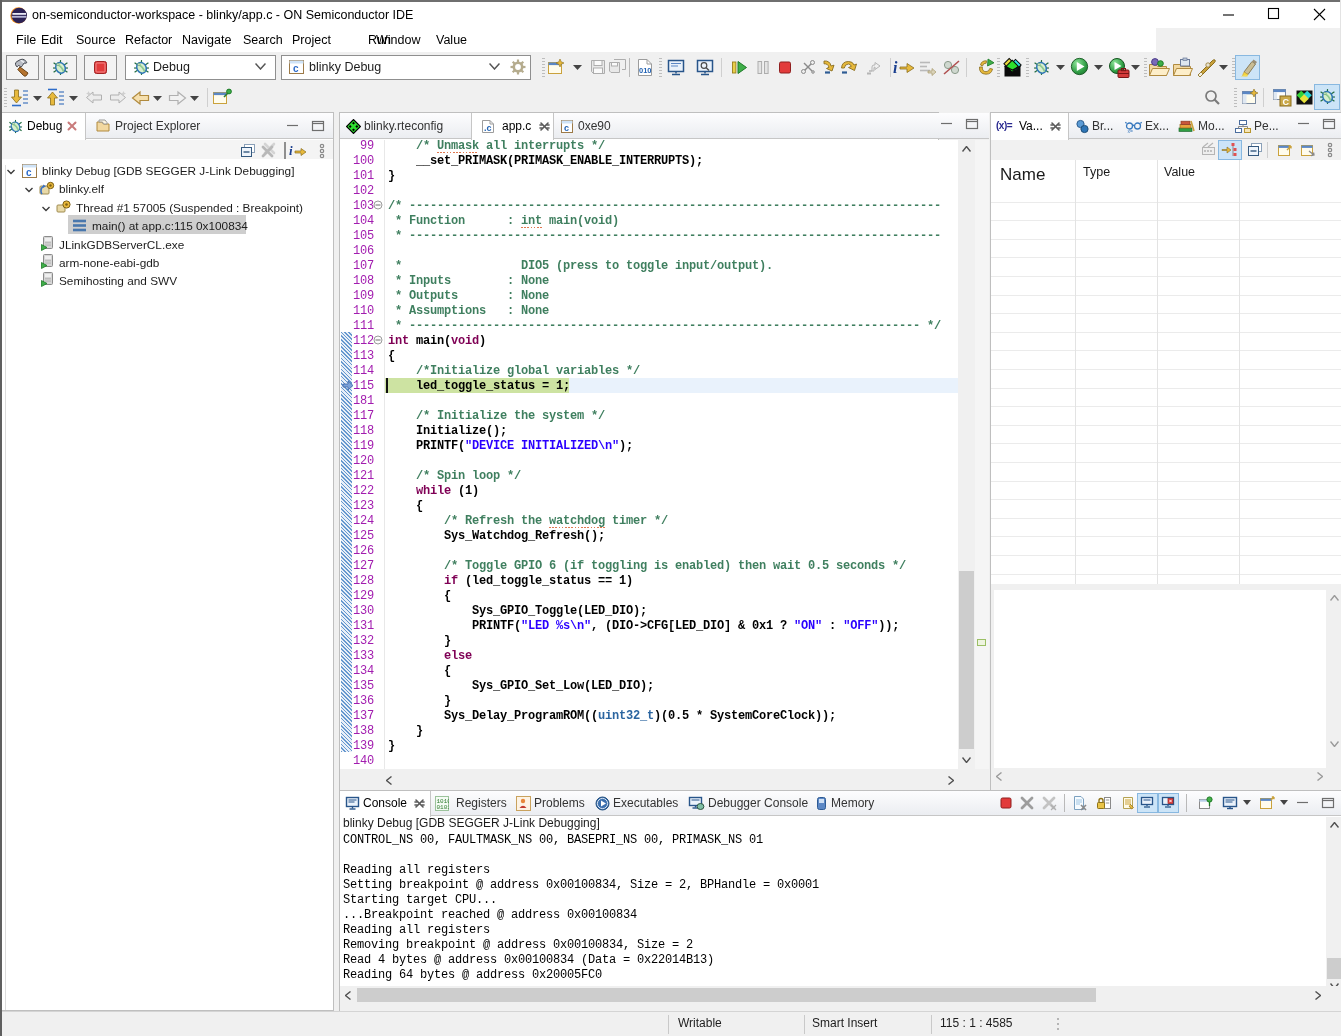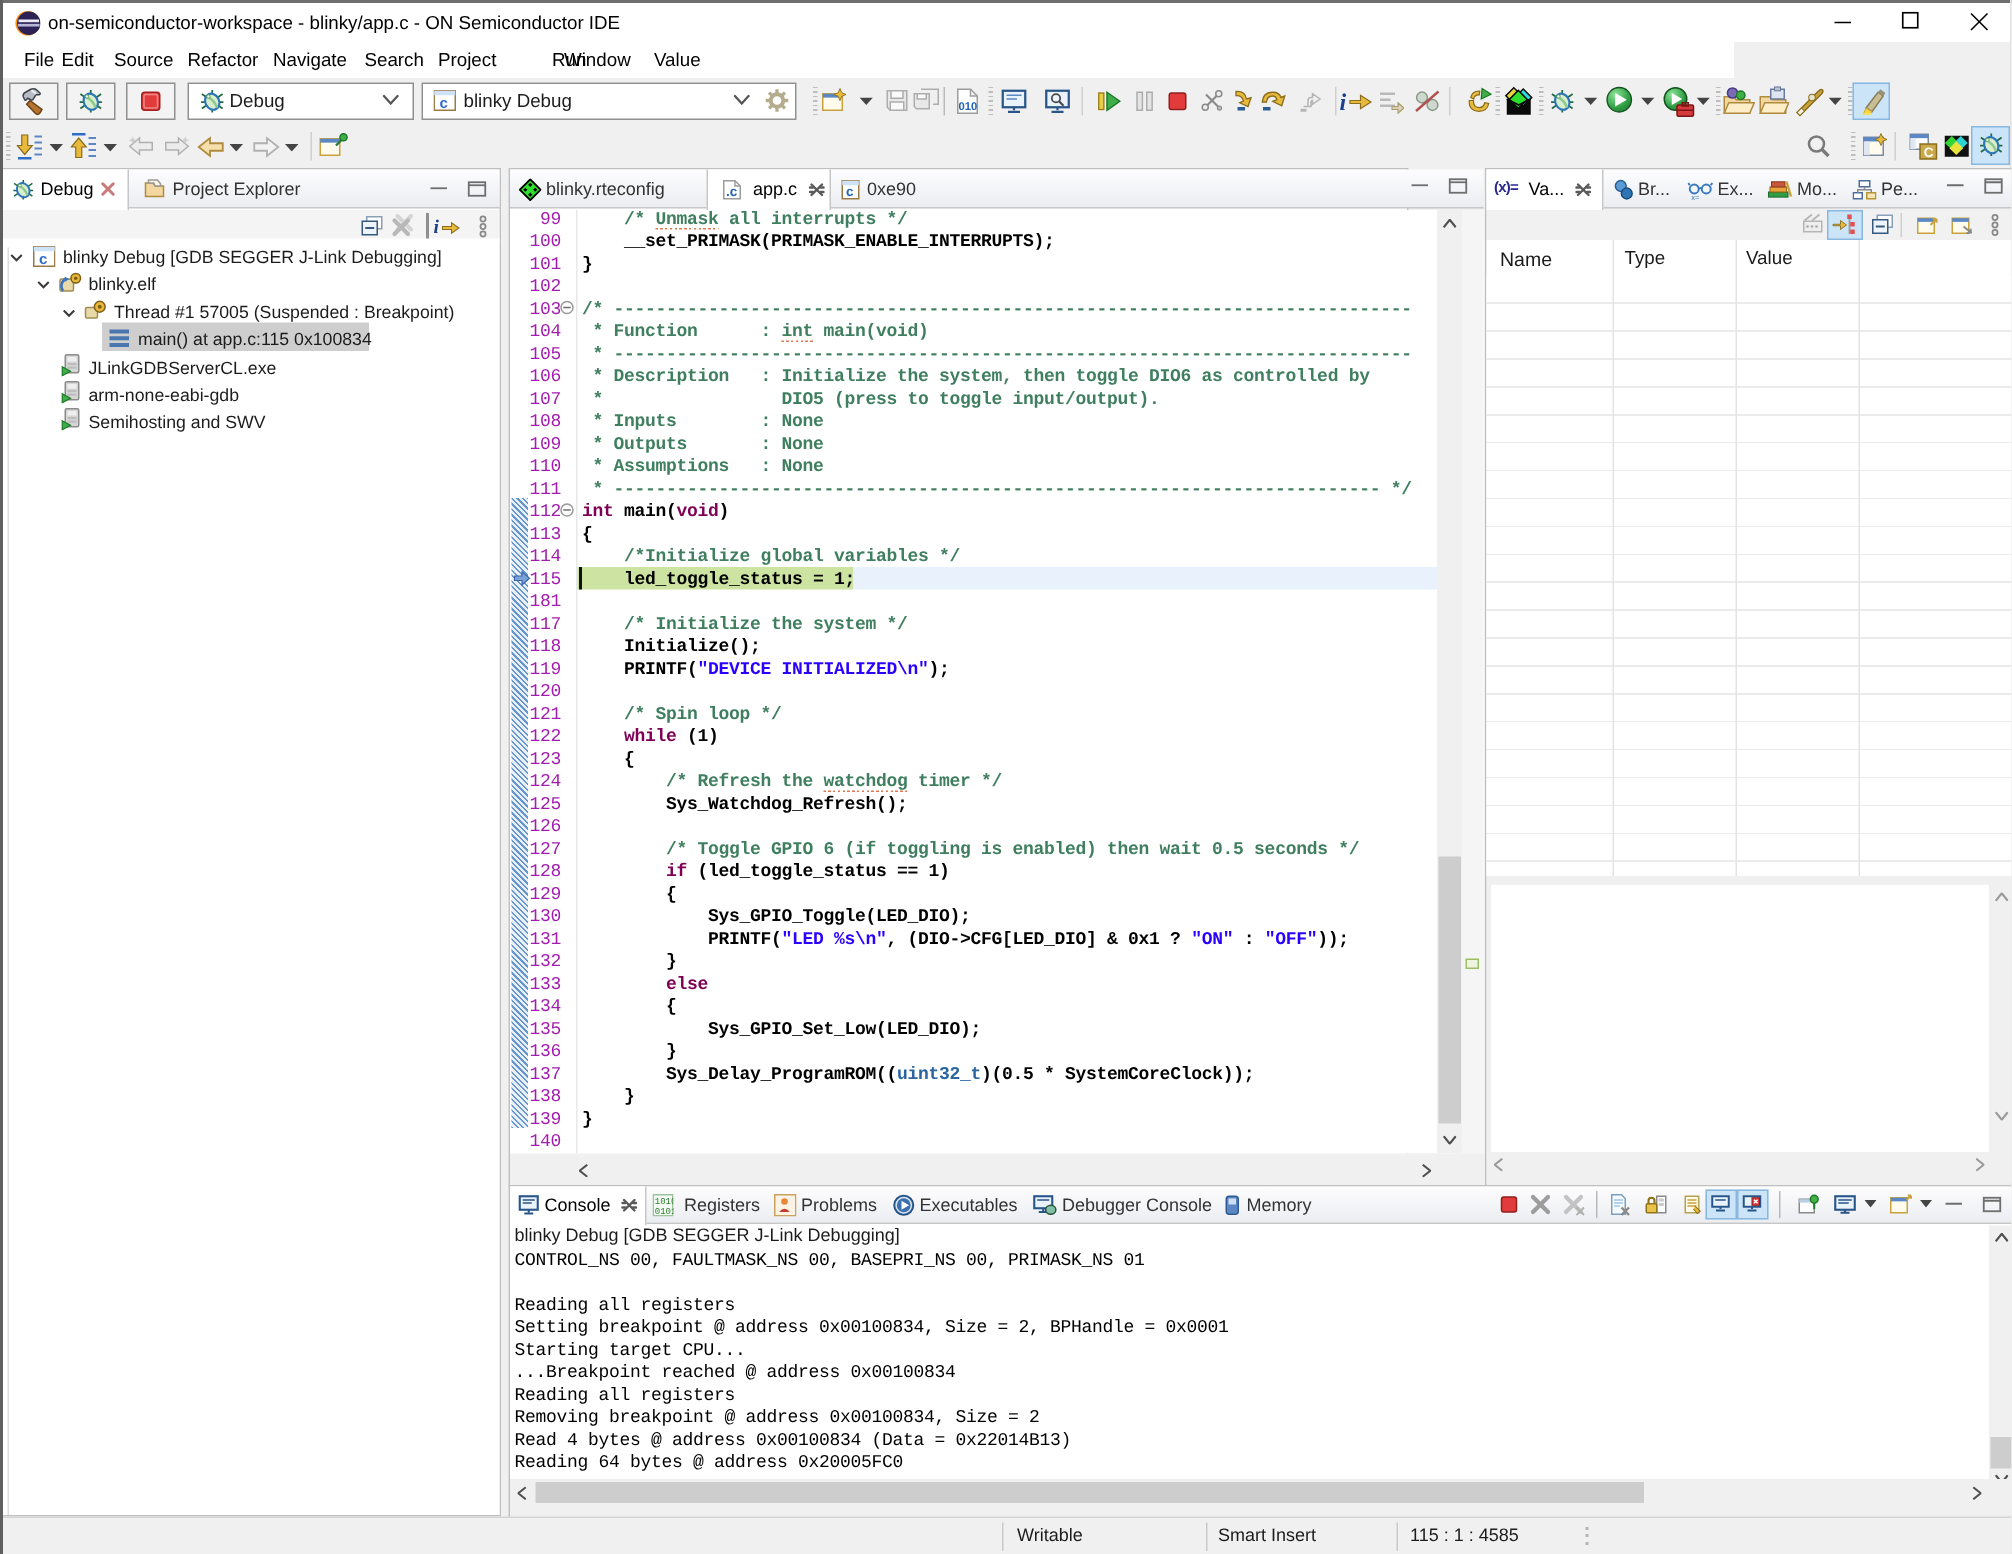--- a/index.html
+++ b/index.html
@@ -644,21 +644,20 @@
 <div class="abs mono num" style="top:595px;">137</div>
 <div class="abs mono num" style="top:610px;">138</div>
 <div class="abs mono num" style="top:625px;">139</div>
 <div class="abs mono num" style="top:640px;">140</div>
 <div class="abs mono codeln" style="top:25px;">    <span class="c">/* <span class="sq">Unmask</span> all interrupts */</span></div>
 <div class="abs mono codeln" style="top:40px;">    __set_PRIMASK(PRIMASK_ENABLE_INTERRUPTS);</div>
 <div class="abs mono codeln" style="top:55px;">}</div>
 <div class="abs mono codeln" style="top:85px;"><span class="c">/* ----------------------------------------------------------------------------</span></div>
 <div class="abs mono codeln" style="top:100px;"><span class="c"> * Function      : <span class="sq">int</span> main(void)</span></div>
 <div class="abs mono codeln" style="top:115px;"><span class="c"> * ----------------------------------------------------------------------------</span></div>
-<div class="abs mono codeln" style="top:130px;"><span class="c"> * Description   : Initialize the system, then toggle DIO6 as controlled by</span></div>
 <div class="abs mono codeln" style="top:145px;"><span class="c"> *                 DIO5 (press to toggle input/output).</span></div>
 <div class="abs mono codeln" style="top:160px;"><span class="c"> * Inputs        : None</span></div>
 <div class="abs mono codeln" style="top:175px;"><span class="c"> * Outputs       : None</span></div>
 <div class="abs mono codeln" style="top:190px;"><span class="c"> * Assumptions   : None</span></div>
 <div class="abs mono codeln" style="top:205px;"><span class="c"> * ------------------------------------------------------------------------- */</span></div>
 <div class="abs mono codeln" style="top:220px;"><span class="k">int</span> main(<span class="k">void</span>)</div>
 <div class="abs mono codeln" style="top:235px;">{</div>
 <div class="abs mono codeln" style="top:250px;">    <span class="c">/*Initialize global variables */</span></div>
 <div class="abs mono codeln" style="top:265px;">    led_toggle_status = 1;</div>
 <div class="abs mono codeln" style="top:295px;">    <span class="c">/* Initialize the system */</span></div>
@@ -805,21 +804,21 @@
     <svg class="abs" style="left:334px;top:2px" width="10" height="16" viewBox="0 0 10 16">
       <g fill="none" stroke="#8a8a8a" stroke-width="1.2">
         <circle cx="5" cy="3" r="1.7"></circle>
           <circle cx="5" cy="8" r="1.7"></circle>
           <circle cx="5" cy="13" r="1.7"></circle>
       </g>
     </svg>
   </div>
 
   <div class="abs" style="left:0;top:47px;width:350px;height:424px;background:#fff;">
-    <div class="abs" style="left:9px;top:5px;font-size:13px;color:#1a1a1a;">Name</div>
+    <div class="abs" style="left:9px;top:5px;font-size:17px;color:#1a1a1a;">Name</div>
     <div class="abs" style="left:92px;top:5px;font-size:12.5px;color:#1a1a1a;">Type</div>
     <div class="abs" style="left:173px;top:5px;font-size:12.5px;color:#1a1a1a;">Value</div>
     <div class="abs" style="left:0;top:24px;width:350px;height:400px;background:repeating-linear-gradient(#fff 0 17.6px,#ebebeb 17.6px 18.6px);"></div>
     <div class="abs" style="left:84px;top:0;width:1px;height:424px;background:#e3e3e3;"></div>
     <div class="abs" style="left:166px;top:0;width:1px;height:424px;background:#e3e3e3;"></div>
     <div class="abs" style="left:248px;top:0;width:1px;height:424px;background:#e3e3e3;"></div>
   </div>
 
   <div class="abs" style="left:0;top:471px;width:351px;height:207px;background:#f0f0f0;">
     <div class="abs" style="left:3px;top:6px;width:332px;height:178px;background:#fff;"></div>

